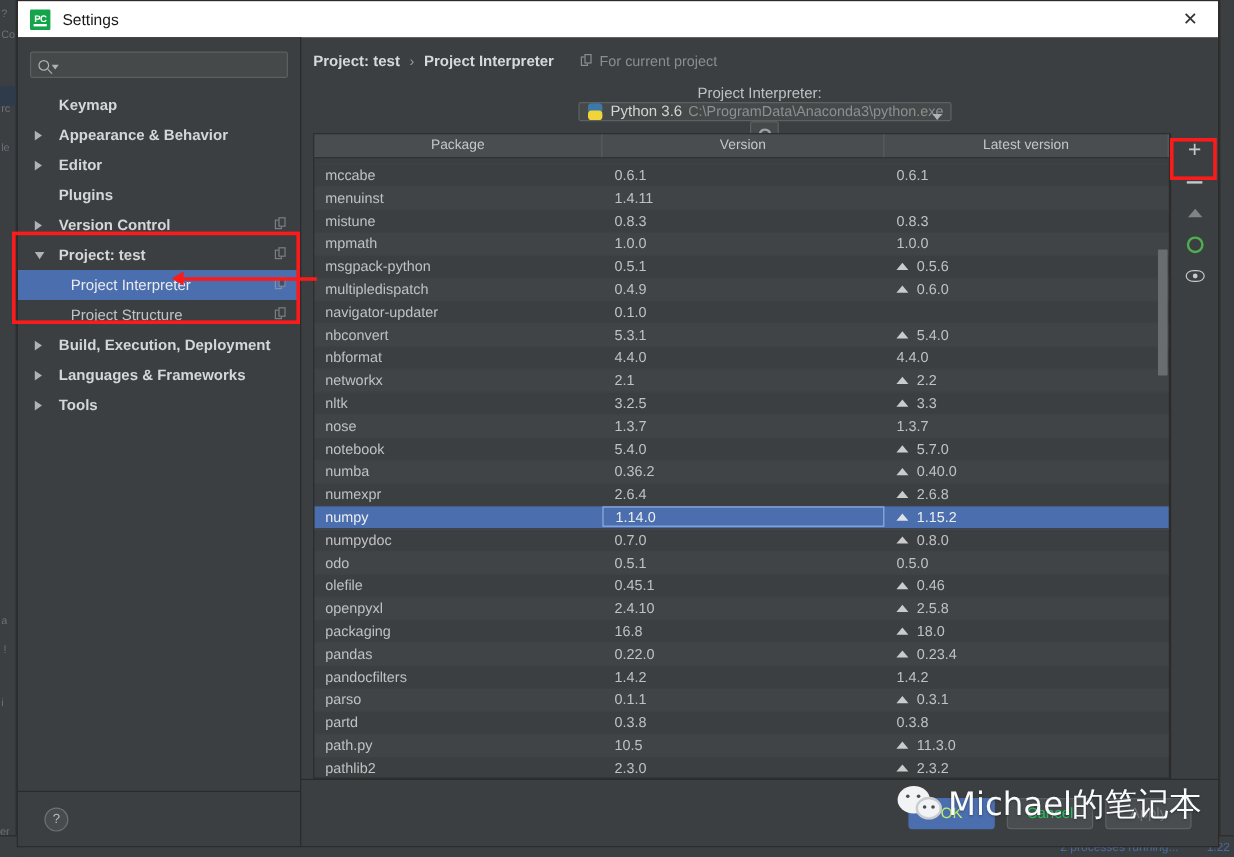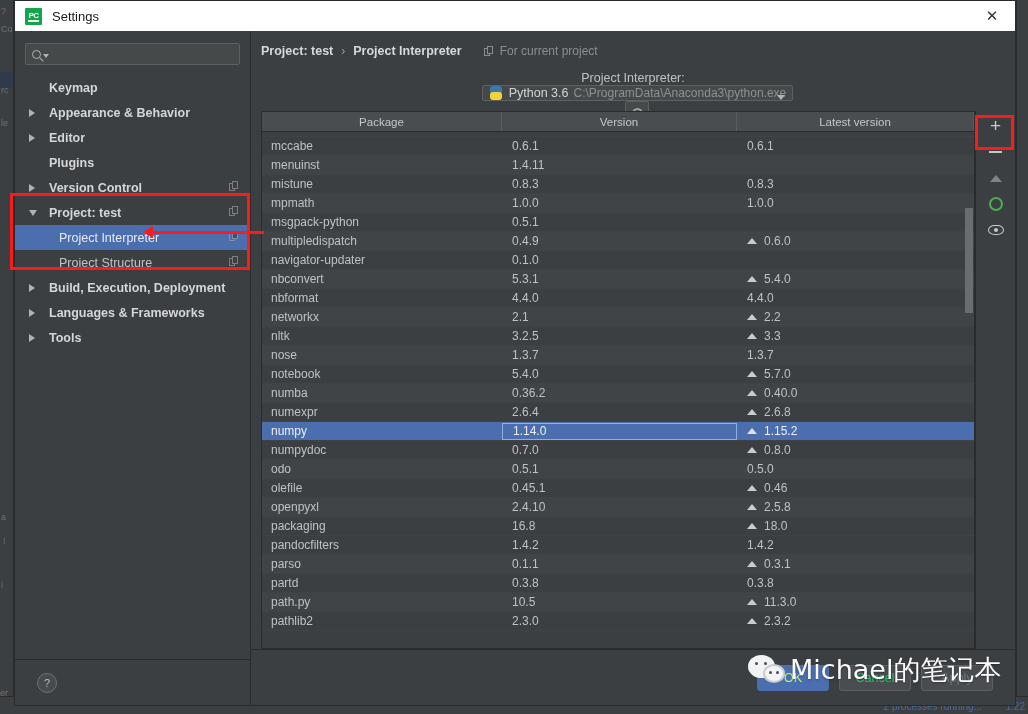--- a/index.html
+++ b/index.html
@@ -570,20 +570,24 @@
               <div class="trow alt">
                 <div class="cell col-pkg">mpmath</div>
                 <div class="cell col-ver">1.0.0</div>
                 <div class="cell col-latest">
                   <span>1.0.0</span>
                 </div>
               </div>
               <div class="trow">
                 <div class="cell col-pkg">msgpack-python</div>
                 <div class="cell col-ver">0.5.1</div>
+                <div class="cell col-latest">
+                  <span class="up-arrow"></span>
+                  <span>0.5.6</span>
+                </div>
               </div>
               <div class="trow alt">
                 <div class="cell col-pkg">multipledispatch</div>
                 <div class="cell col-ver">0.4.9</div>
                 <div class="cell col-latest">
                   <span class="up-arrow"></span>
                   <span>0.6.0</span>
                 </div>
               </div>
               <div class="trow">
@@ -693,20 +697,28 @@
                   <span class="up-arrow"></span>
                   <span>2.5.8</span>
                 </div>
               </div>
               <div class="trow">
                 <div class="cell col-pkg">packaging</div>
                 <div class="cell col-ver">16.8</div>
                 <div class="cell col-latest">
                   <span class="up-arrow"></span>
                   <span>18.0</span>
+                </div>
+              </div>
+              <div class="trow alt">
+                <div class="cell col-pkg">pandas</div>
+                <div class="cell col-ver">0.22.0</div>
+                <div class="cell col-latest">
+                  <span class="up-arrow"></span>
+                  <span>0.23.4</span>
                 </div>
               </div>
               <div class="trow">
                 <div class="cell col-pkg">pandocfilters</div>
                 <div class="cell col-ver">1.4.2</div>
                 <div class="cell col-latest">
                   <span>1.4.2</span>
                 </div>
               </div>
               <div class="trow alt">

